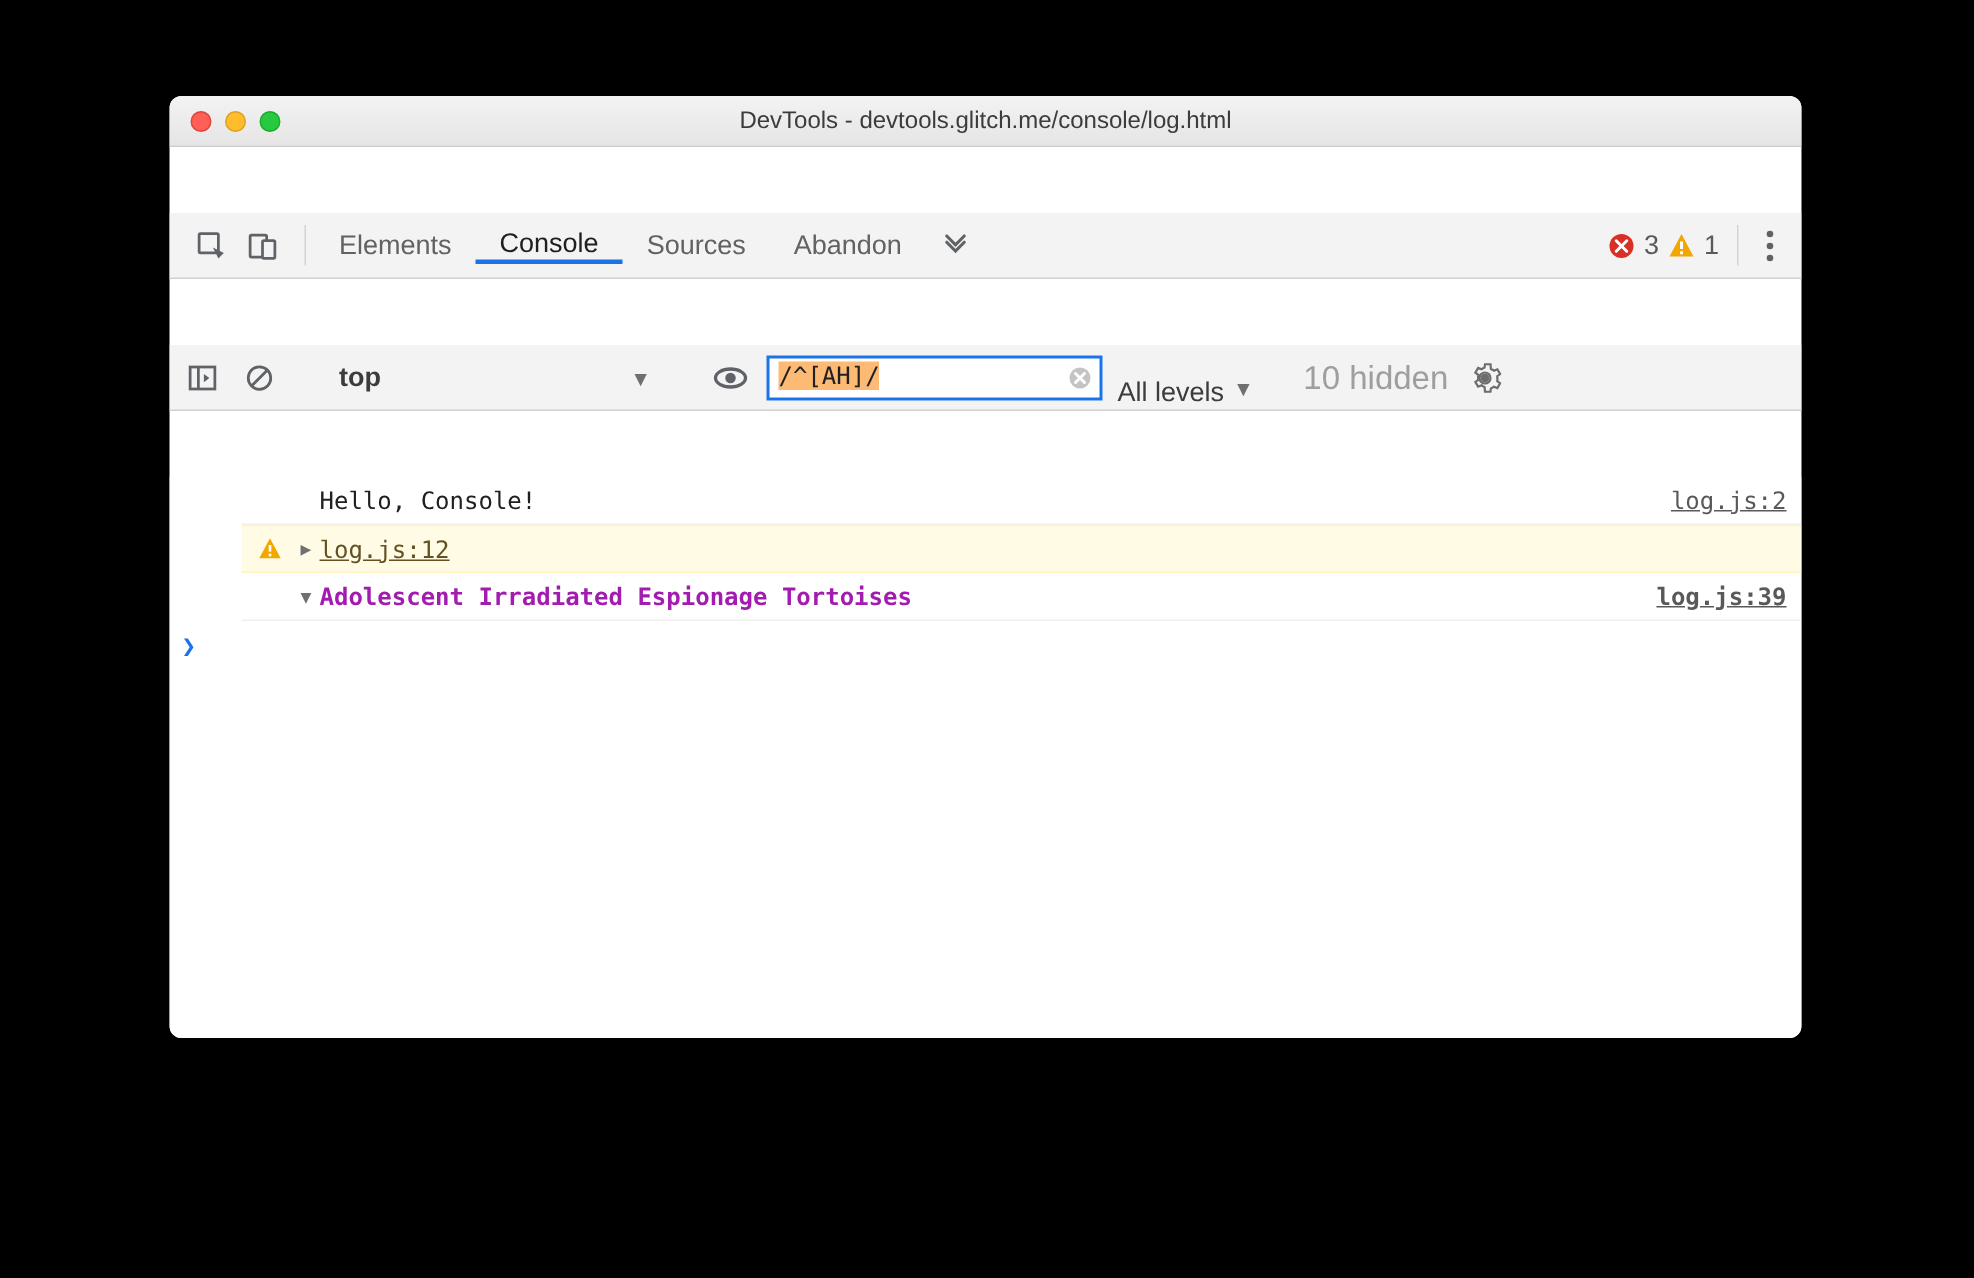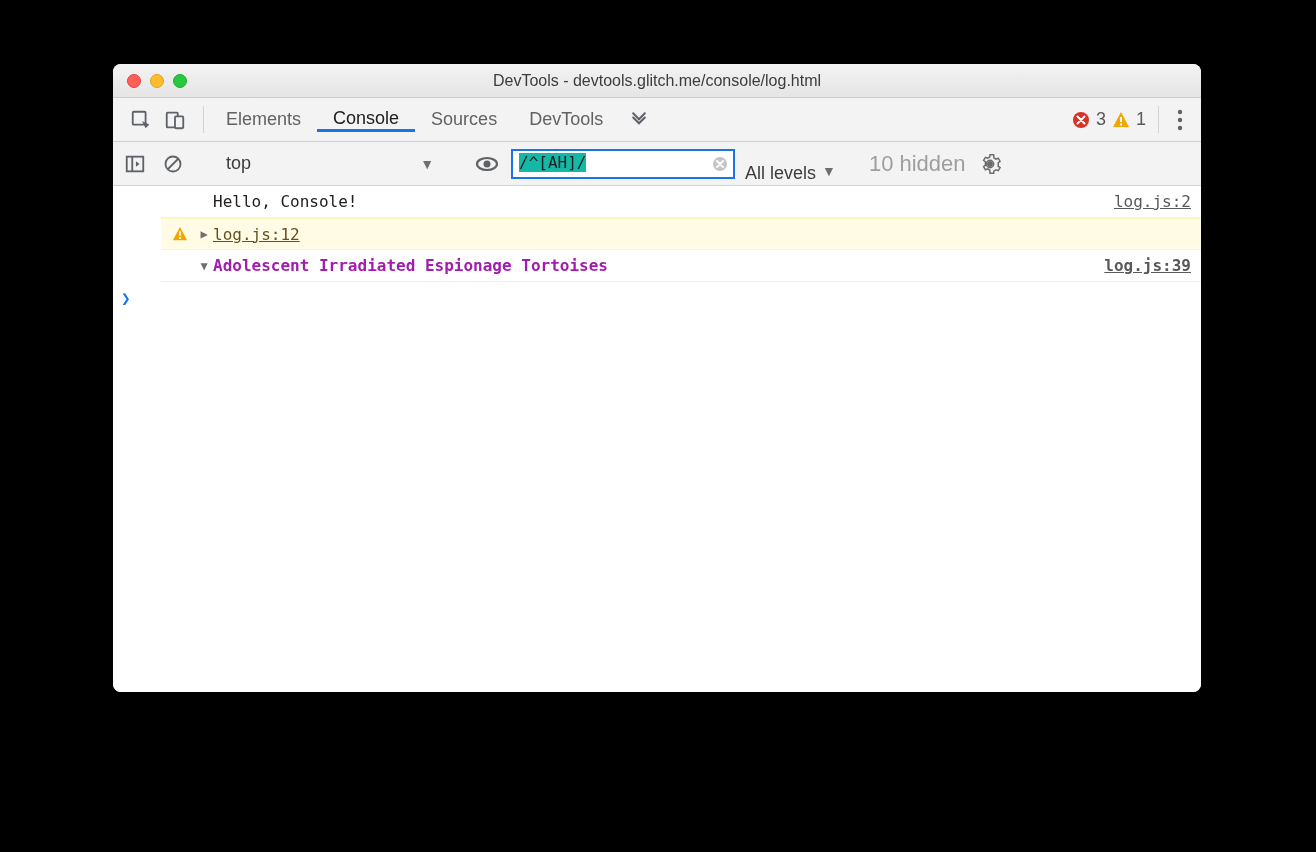--- a/index.html
+++ b/index.html
@@ -15,20 +15,21 @@
     left: 113px;
     top: 64px;
     width: 1088px;
     height: 628px;
     background: #fff;
     border-radius: 8px;
     box-shadow: 0 20px 60px rgba(0,0,0,0.5);
     overflow: hidden;
     display: flex;
     flex-direction: column;
+    gap: 44px;
   }
   .titlebar {
     height: 34px;
     background: linear-gradient(#f3f3f3, #e5e5e5);
     border-bottom: 1px solid #ccc;
     display: flex;
     align-items: center;
     position: relative;
   }
   .traffic-lights {
@@ -125,39 +126,40 @@
   }
   .context-select {
     display: flex;
     align-items: center;
     gap: 12px;
     font-size: 18px;
     color: #3c3c3c;
     padding: 0 6px;
     min-width: 220px;
     justify-content: space-between;
+    font-weight: bold;
   }
   .caret-down { color: #6f6f6f; font-size: 14px; }
   .filter-input-wrap {
     position: relative;
     display: flex;
     align-items: center;
   }
   .filter-input {
     height: 30px;
     width: 224px;
     border: 2px solid #1a73e8;
     background: #fff;
     font-family: Menlo, Consolas, monospace;
     font-size: 16px;
     padding: 2px 28px 2px 6px;
     color: #202020;
   }
   .filter-input .sel {
-    background: #14b8a6;
+    background: #fdba74;
   }
   .clear-filter {
     position: absolute;
     right: 6px;
     color: #9e9e9e;
     width: 18px; height: 18px;
     display: flex; align-items: center; justify-content: center;
   }
   .levels-select {
     font-size: 18px;
@@ -261,21 +263,21 @@
       <div class="tab">
           <span>Elements</span>
         </div>
       <div class="tab active">
           <span>Console</span>
         </div>
       <div class="tab">
           <span>Sources</span>
         </div>
       <div class="tab">
-          <span>DevTools</span>
+          <span>Abandon</span>
         </div>
     </div>
     <div class="overflow-btn">
       <svg width="20" height="20" viewBox="0 0 24 24" fill="none" stroke="#5f6368" stroke-width="2.5" stroke-linecap="round">
         <path d="M5 9 L12 16 L19 9"></path>
           <path d="M5 4 L12 11 L19 4"></path>
       </svg>
     </div>
     <div class="tabs-spacer"></div>
     <div class="error-warn">

